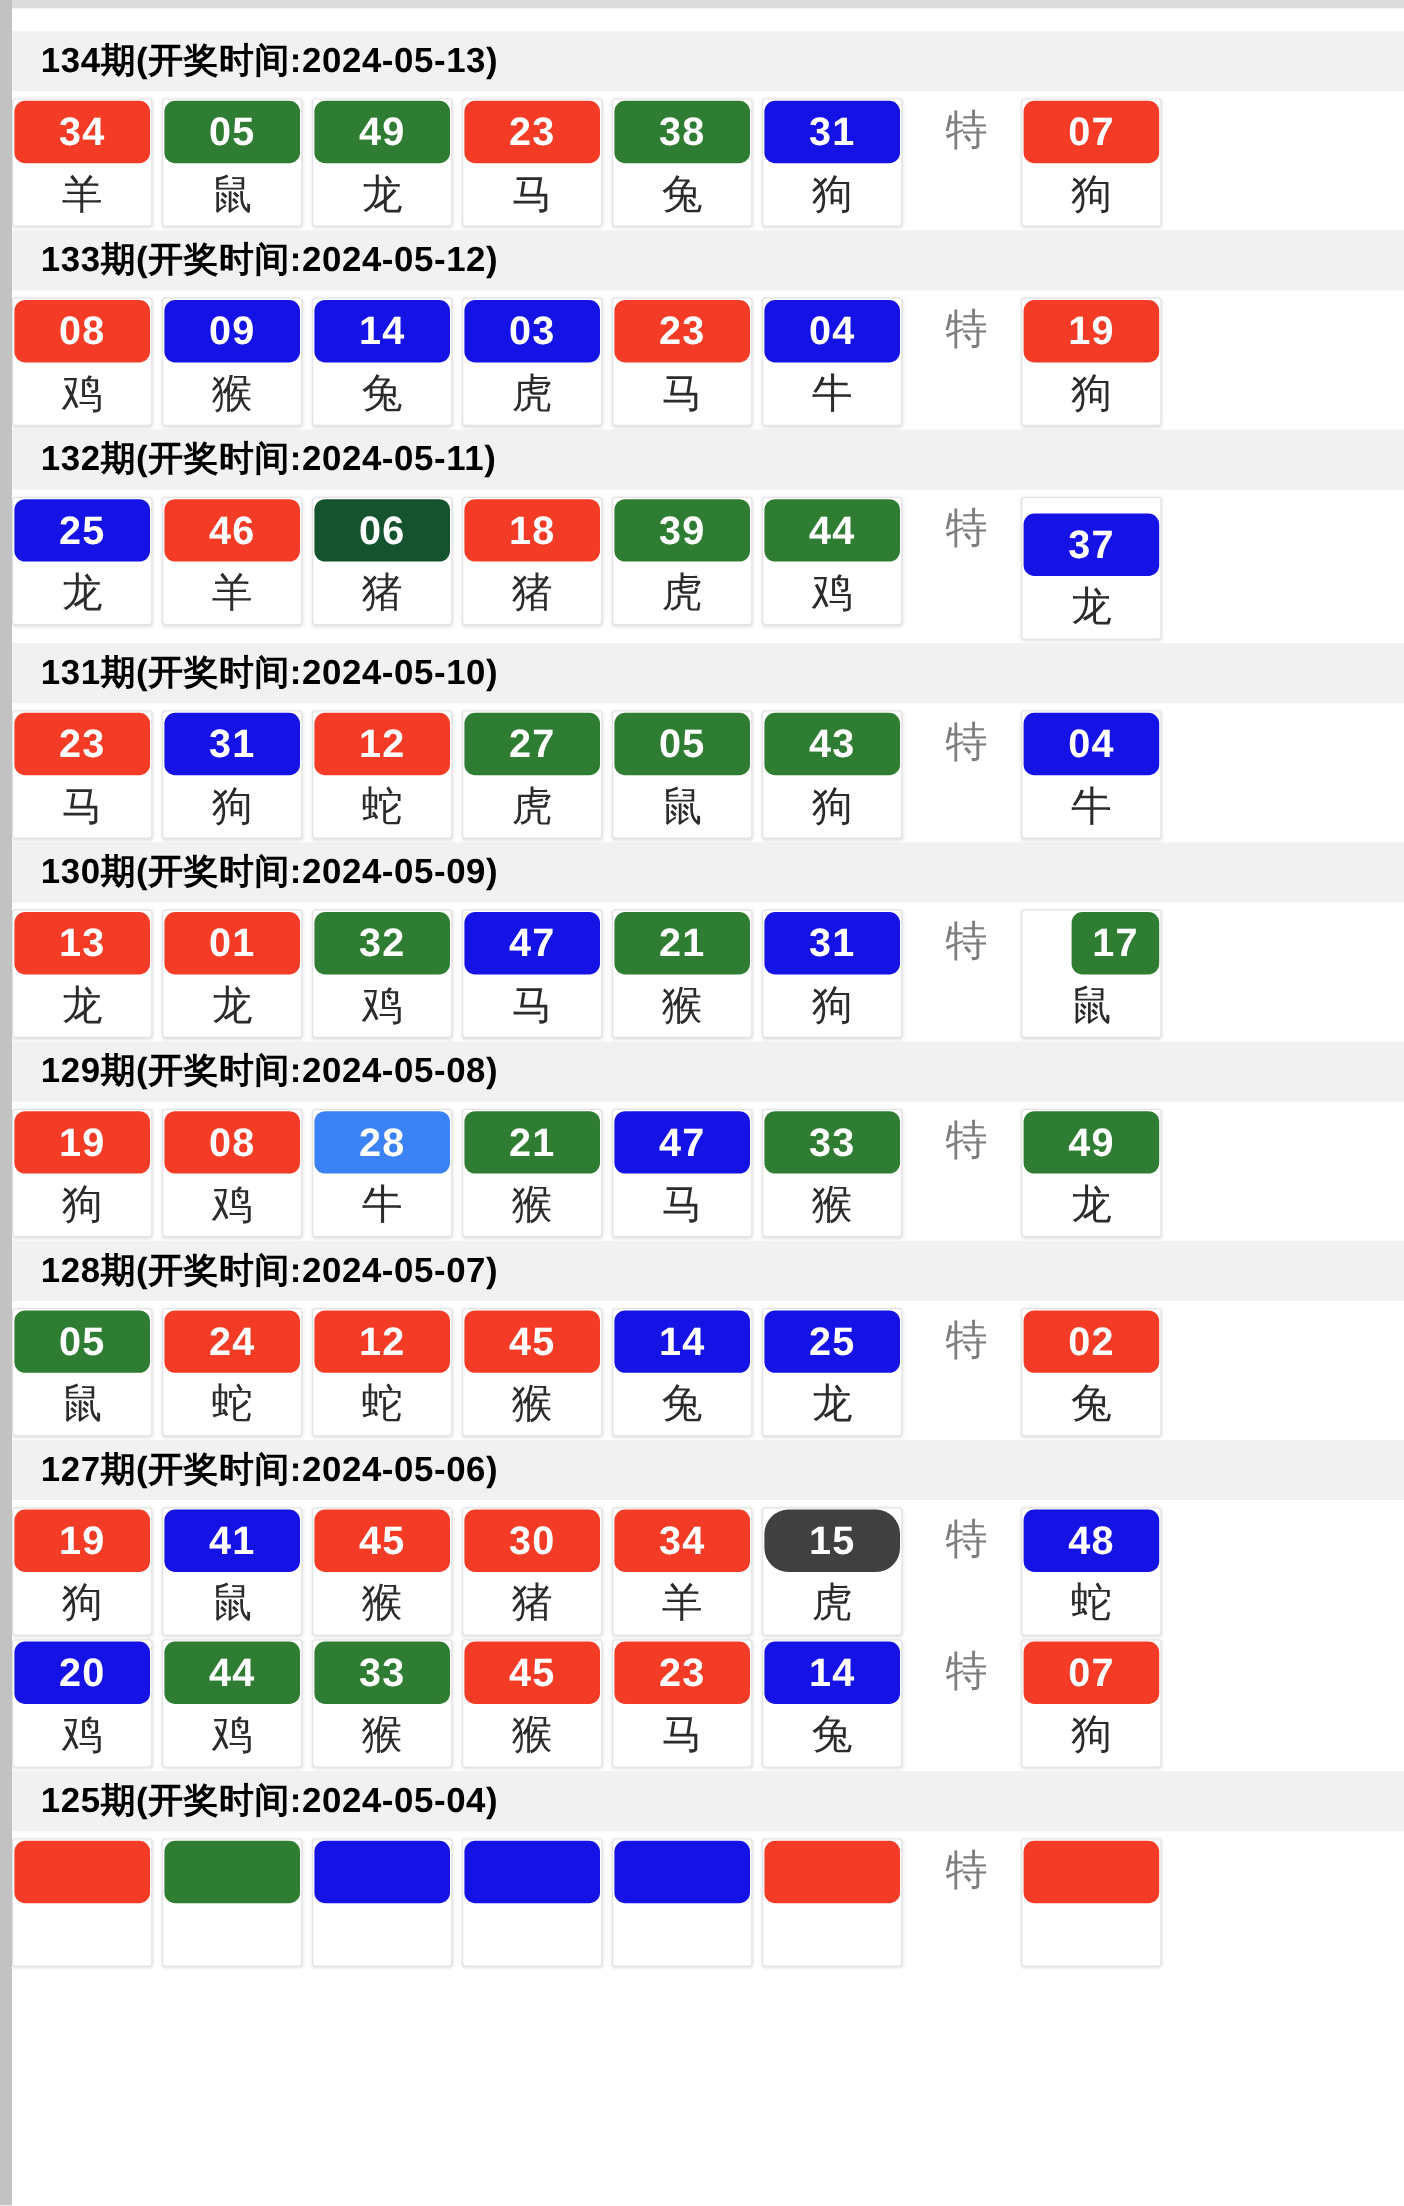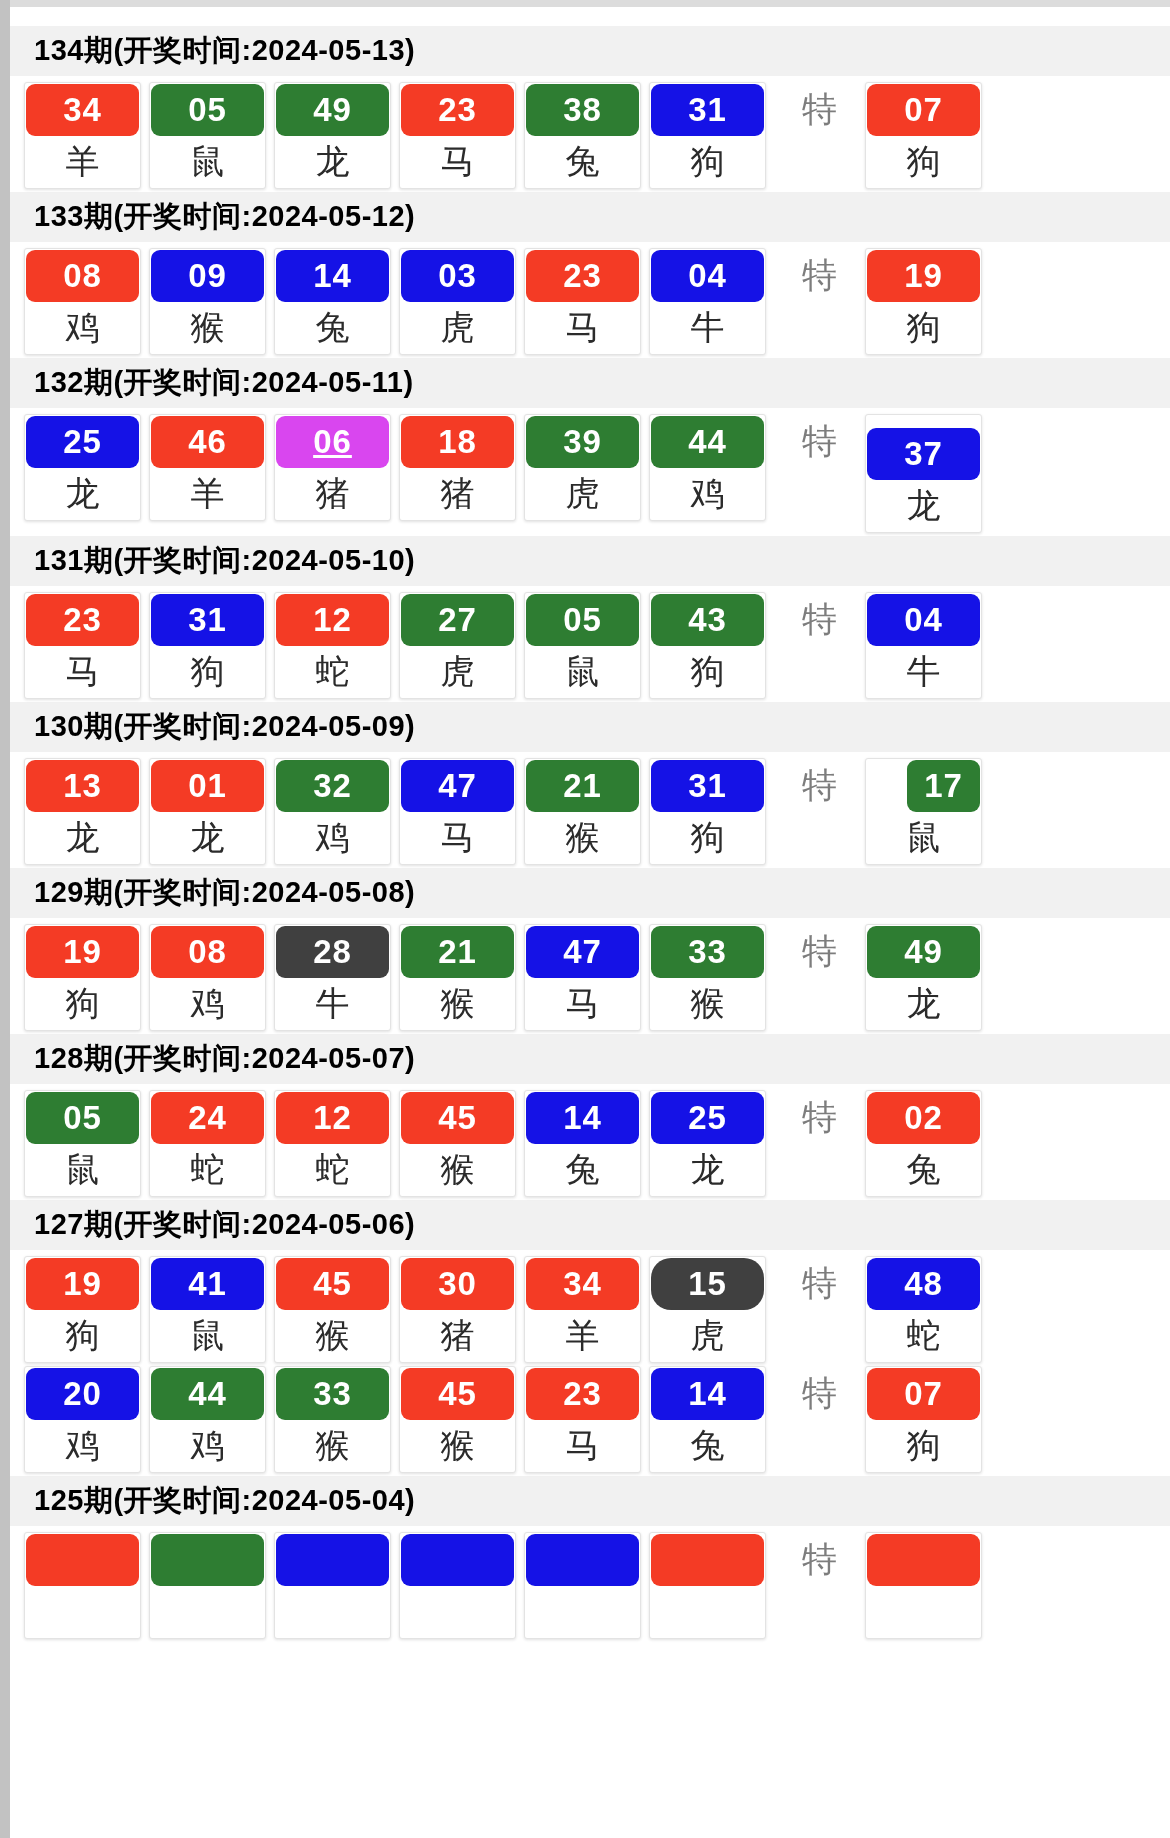--- a/index.html
+++ b/index.html
@@ -44,21 +44,20 @@
   }
   .period-title {
     font-size: 29px;
     font-weight: bold;
     color: #000000;
     letter-spacing: 0.5px;
   }
   .row {
     display: flex;
     align-items: flex-start;
-    padding-left: 14px;
   }
   .cell {
     box-sizing: border-box;
     width: 117px;
     background: #ffffff;
     border: 1px solid #e3e3e3;
     border-radius: 3px;
     box-shadow: 0 1px 3px rgba(0,0,0,0.12);
     padding: 1px;
     margin-right: 8px;
@@ -181,21 +180,21 @@
     <div class="row">
           <div class="cell">
             <div class="ball" style="background: rgb(21, 18, 230);">25</div>
             <div class="zodiac">龙</div>
           </div>
           <div class="cell">
             <div class="ball" style="background: rgb(244, 59, 37);">46</div>
             <div class="zodiac">羊</div>
           </div>
           <div class="cell">
-            <div class="ball" style="background: #d946ef; text-decoration: underline;">06</div>
+            <div class="ball" style="background: #14532d;">06</div>
             <div class="zodiac">猪</div>
           </div>
           <div class="cell">
             <div class="ball" style="background: rgb(244, 59, 37);">18</div>
             <div class="zodiac">猪</div>
           </div>
           <div class="cell">
             <div class="ball" style="background: rgb(46, 125, 50);">39</div>
             <div class="zodiac">虎</div>
           </div>
@@ -292,21 +291,21 @@
     <div class="row">
           <div class="cell">
             <div class="ball" style="background: rgb(244, 59, 37);">19</div>
             <div class="zodiac">狗</div>
           </div>
           <div class="cell">
             <div class="ball" style="background: rgb(244, 59, 37);">08</div>
             <div class="zodiac">鸡</div>
           </div>
           <div class="cell">
-            <div class="ball" style="background: #404040; text-align: center;">28</div>
+            <div class="ball" style="background: #3b82f6; text-align: center;">28</div>
             <div class="zodiac">牛</div>
           </div>
           <div class="cell">
             <div class="ball" style="background: rgb(46, 125, 50);">21</div>
             <div class="zodiac">猴</div>
           </div>
           <div class="cell">
             <div class="ball" style="background: rgb(21, 18, 230);">47</div>
             <div class="zodiac">马</div>
           </div>

